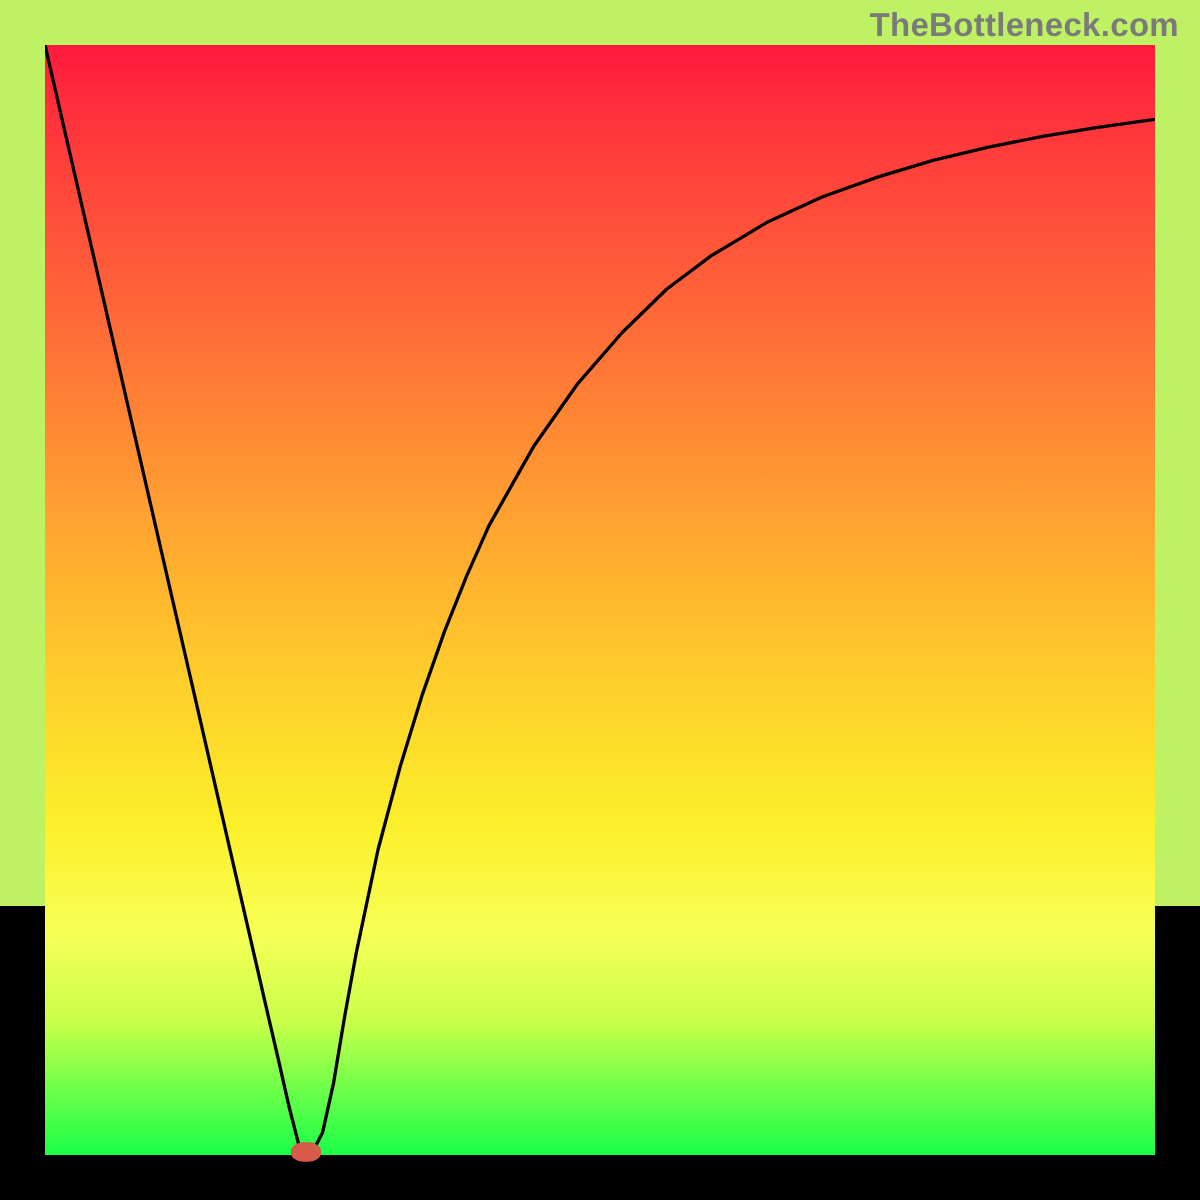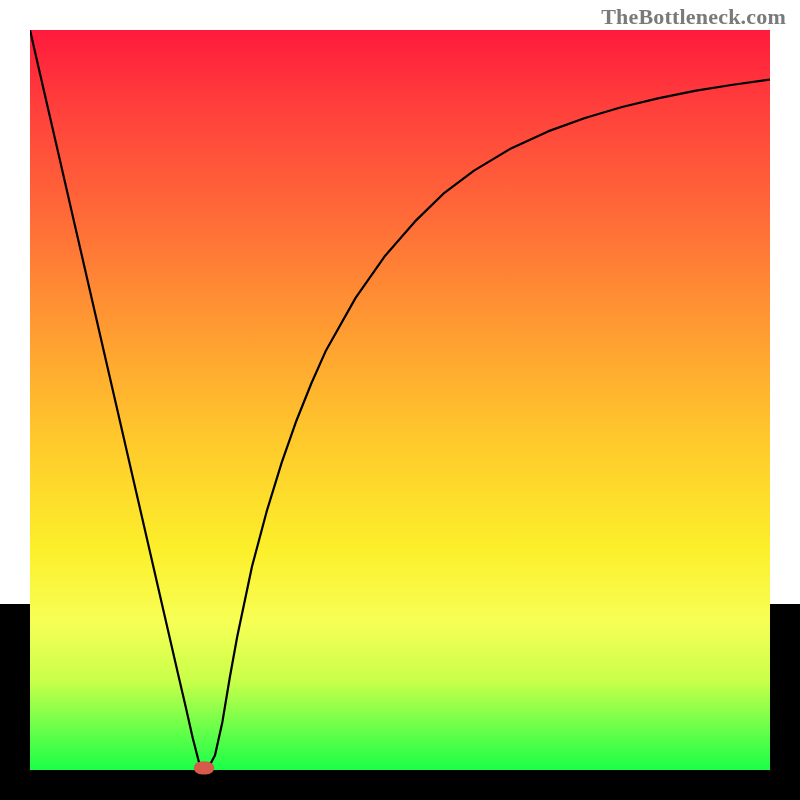--- a/index.html
+++ b/index.html
@@ -8,22 +8,21 @@
     width: 800px;
     height: 800px;
     background: #000;
     overflow: hidden;
     font-family: Arial, Helvetica, sans-serif;
   }
   .frame {
     position: relative;
     width: 800px;
     height: 604px;
-    background: #ffffff;
-    font-family: Liberation Serif, serif;
+    background: #bef264;
   }
   .plot-area {
     position: absolute;
     left: 30px;
     top: 30px;
     width: 740px;
     height: 740px;
     background: linear-gradient(
       to bottom,
       #ff1a3c 0%,

